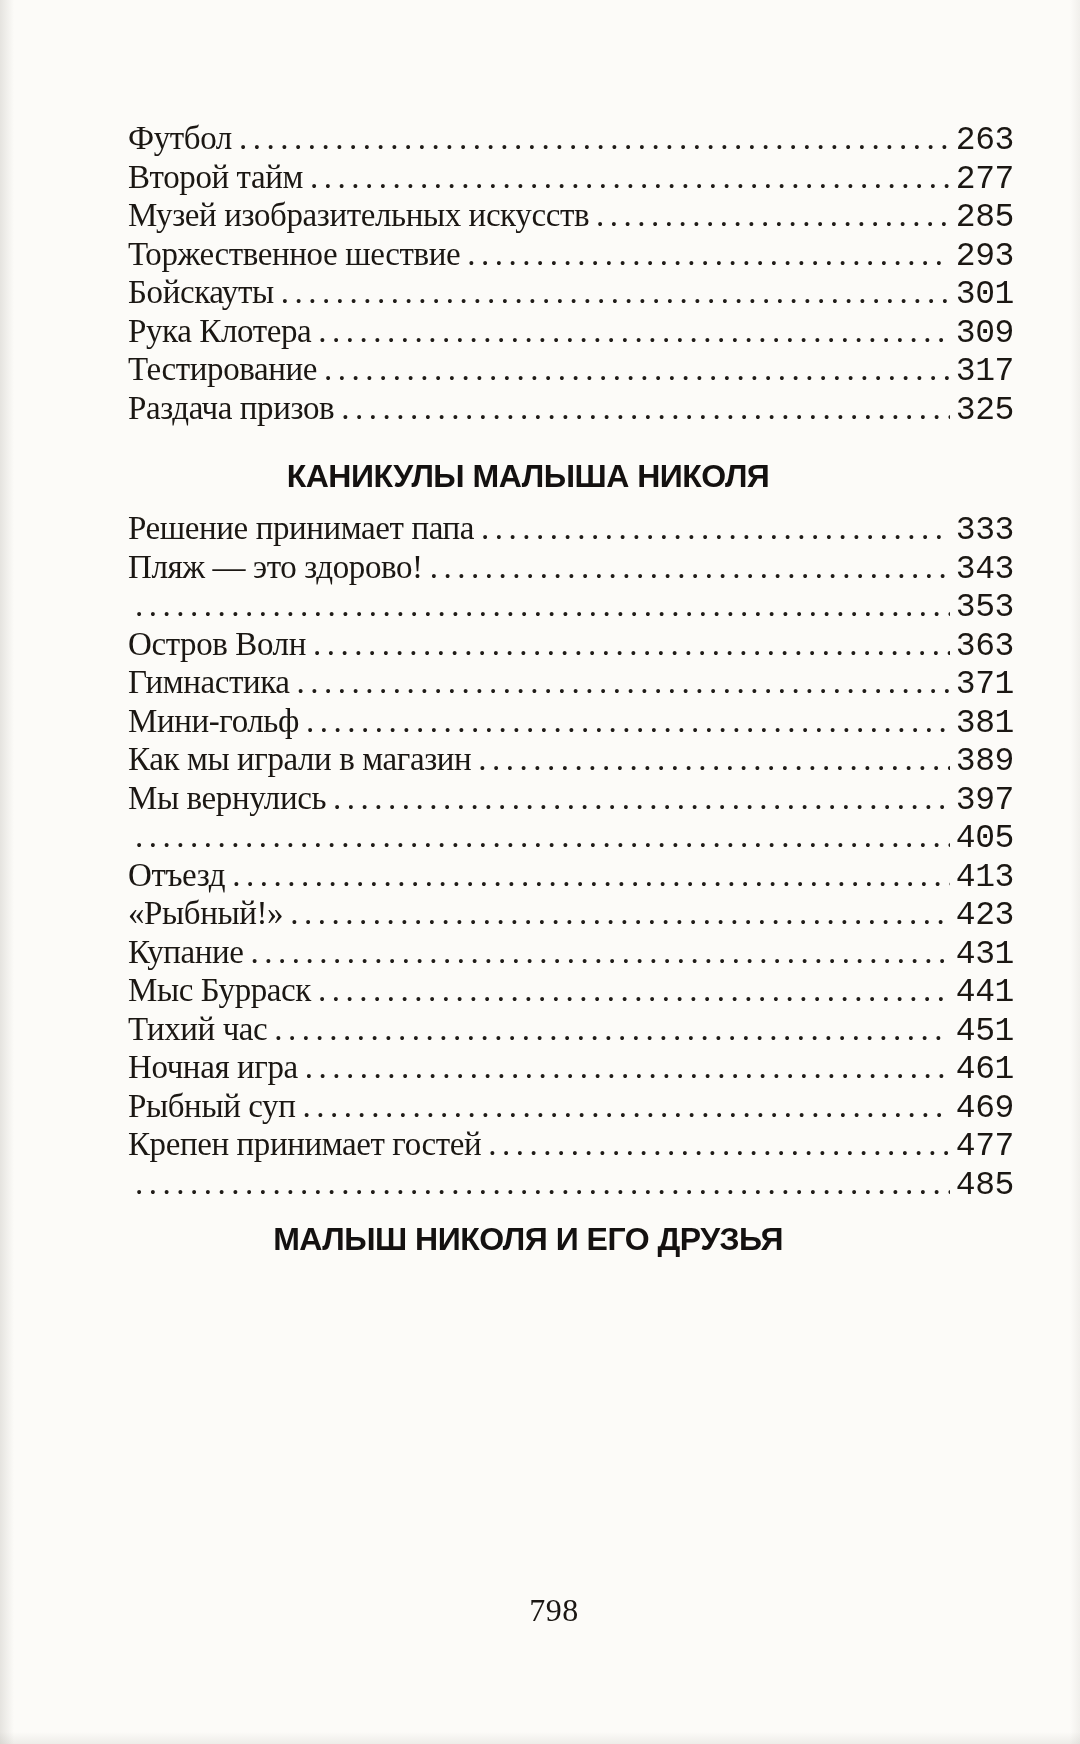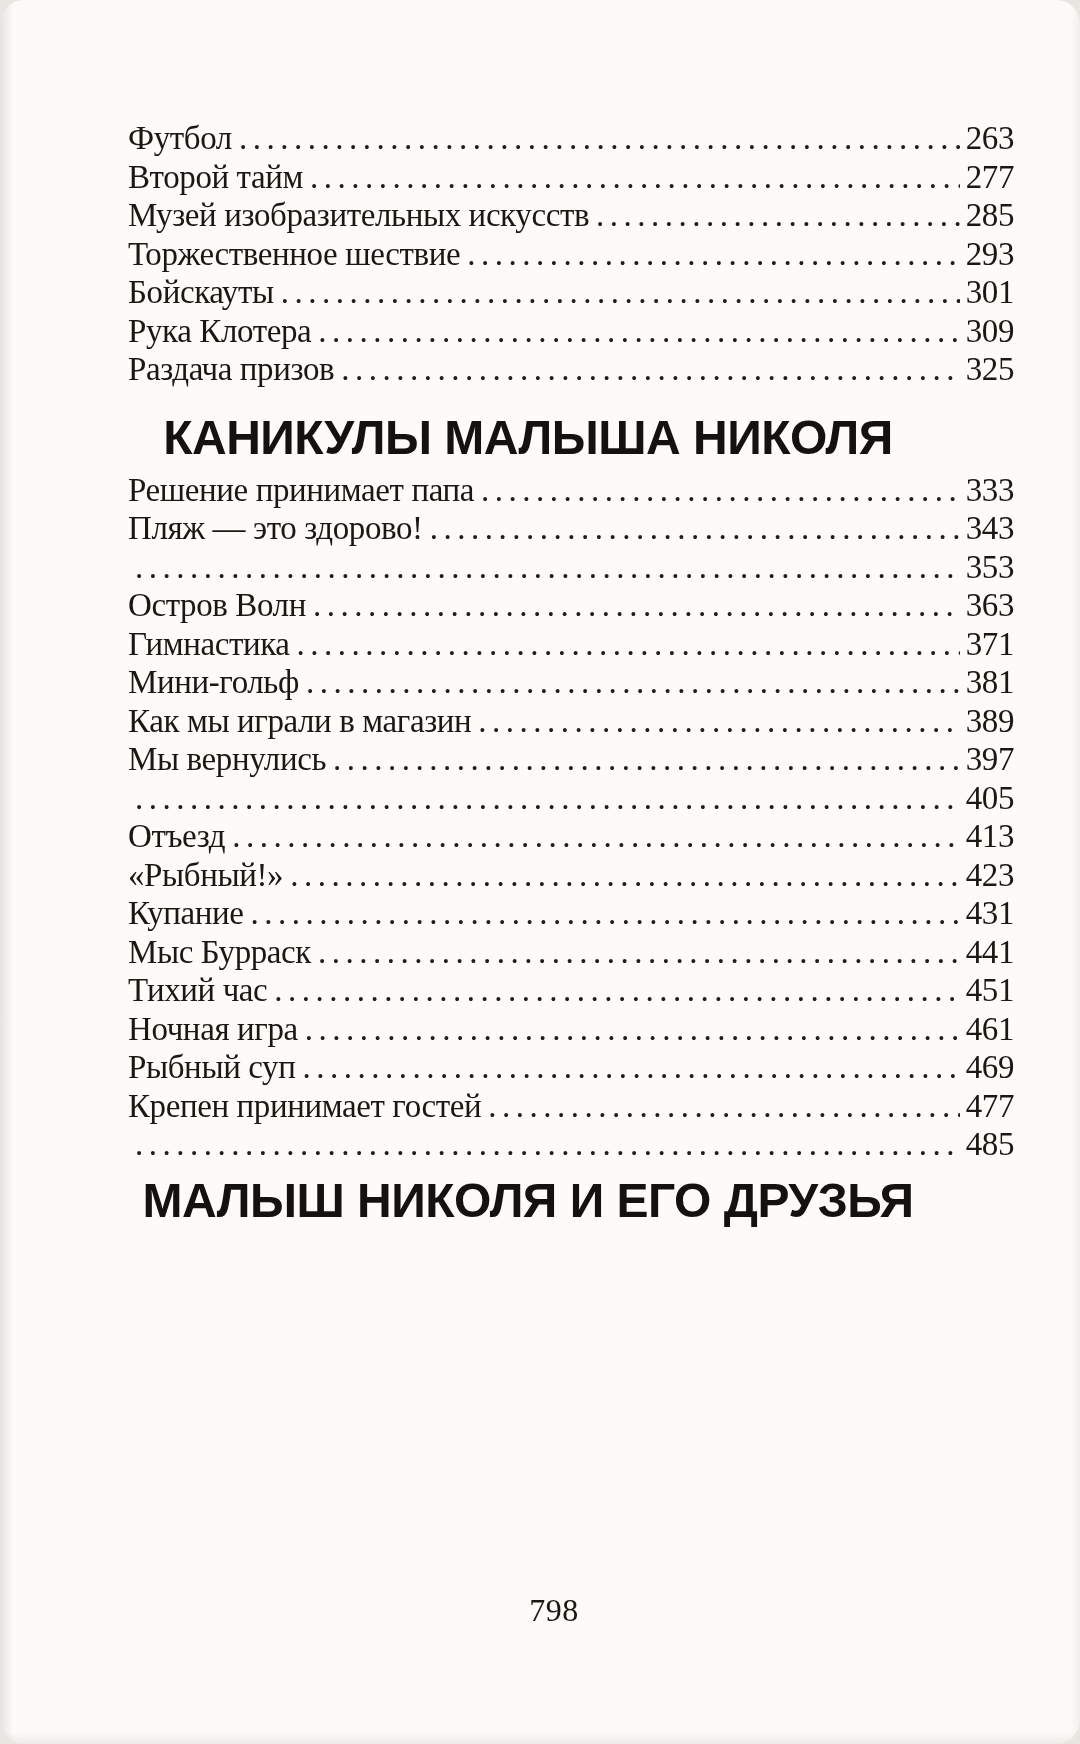--- a/index.html
+++ b/index.html
@@ -5,21 +5,20 @@
   html, body { margin: 0; padding: 0; background: #e8e6e1; }
   .page {
     position: relative;
     width: 1080px;
     height: 1744px;
     margin: 0 auto;
     background: #fcfbf8;
     color: #1b1713;
     font-family: "Liberation Serif", "DejaVu Serif", serif;
     overflow: hidden;
-    border-radius: 24px;
   }
   
   .page::before {
     content: "";
     position: absolute;
     inset: 0;
     pointer-events: none;
     background:
       linear-gradient(90deg,  rgba(110,105,95,0.16), rgba(110,105,95,0) 14px),
       linear-gradient(0deg,   rgba(110,105,95,0.10), rgba(110,105,95,0) 12px),
@@ -47,25 +46,26 @@
     white-space: nowrap;
   }
   .toc-row .leader::after {
     content: "................................................................................";
     letter-spacing: 5.5px;
     color: #201c18;
   }
   .toc-row .pageno {
     flex: 0 0 auto;
     text-align: center;
+    font-family: Liberation Mono, monospace;
   }
   .section-header {
     font-family: "Liberation Sans", "DejaVu Sans", sans-serif;
     font-weight: bold;
-    font-size: 48px;
+    font-size: 32px;
     letter-spacing: -0.5px;
     line-height: 44px;
     text-align: center;
     color: #141110;
     margin: 26px 86px 12px 0;
   }
   .section-header.hdr-tight { margin-top: 14px; margin-bottom: 4px; }
   .page-footer {
     position: absolute;
     left: 111px;
@@ -107,20 +107,25 @@
           <span class="title">Бойскауты</span>
           <span class="leader"></span>
           <span class="pageno">301</span>
         </div>
         <div class="toc-row">
           <span class="title">Рука Клотера</span>
           <span class="leader"></span>
           <span class="pageno">309</span>
         </div>
         <div class="toc-row">
+          <span class="title">Тестирование</span>
+          <span class="leader"></span>
+          <span class="pageno">317</span>
+        </div>
+        <div class="toc-row">
           <span class="title">Раздача призов</span>
           <span class="leader"></span>
           <span class="pageno">325</span>
         </div>
       </div>
       <h2 class="section-header">КАНИКУЛЫ МАЛЫША НИКОЛЯ</h2>
       <div class="entries">
         <div class="toc-row">
           <span class="title">Решение принимает папа</span>
           <span class="leader"></span>

